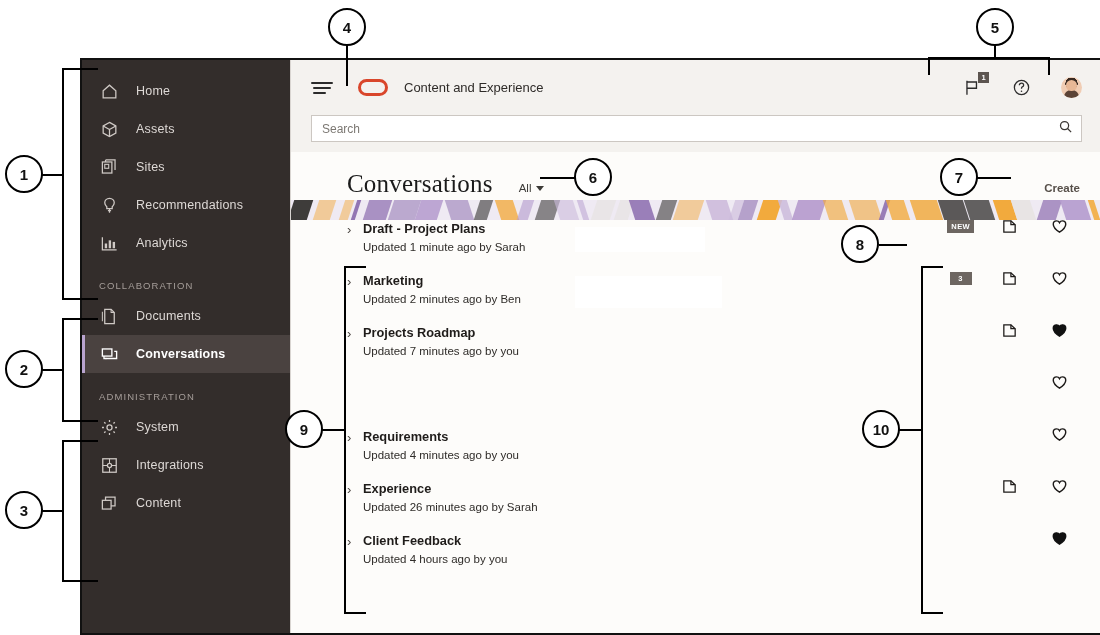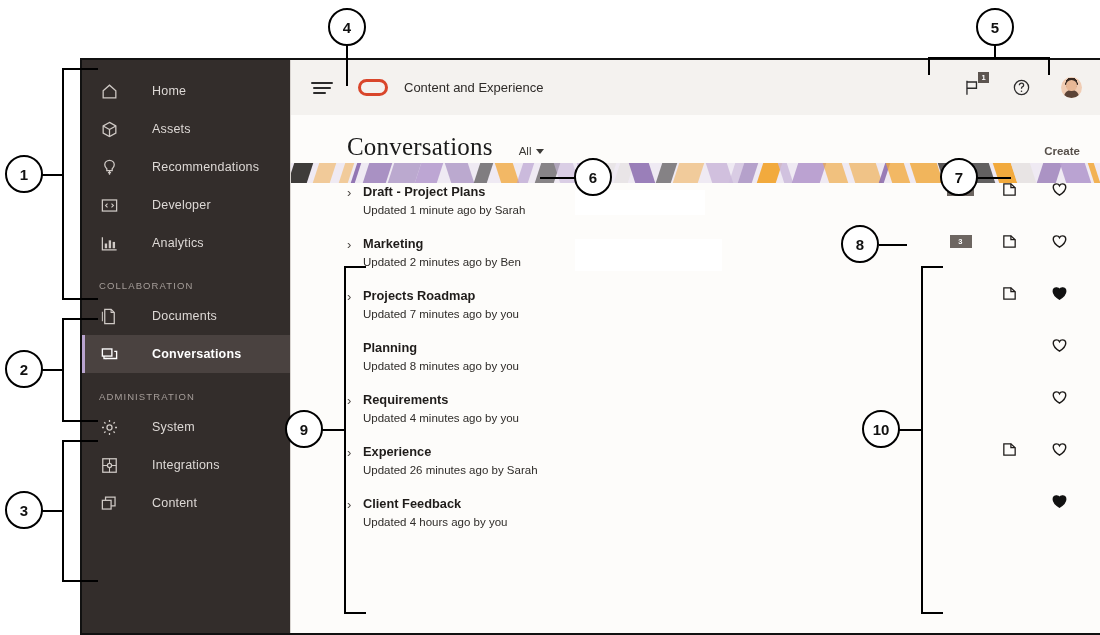--- a/index.html
+++ b/index.html
@@ -31,21 +31,20 @@
     background:#332d2b;
     box-sizing:border-box;
     padding-top:12px;
   }
   .nav-item{
     display:flex; align-items:center;
     height:38px;
     padding-left:16px;
     box-sizing:border-box;
     position:relative;
-    gap:16px;
   }
   .nav-item.active{ background:#4a4240; }
   .nav-item.active:before{
     content:""; position:absolute; left:0; top:0;
     width:3px; height:100%; background:#b9a4cf;
   }
   .nav-icon{
     width:22px;height:22px;
     display:flex;align-items:center;justify-content:center;
     margin-right:16px;
@@ -276,34 +275,35 @@
         <svg width="19" height="19" viewBox="0 0 24 24" fill="none" stroke="#cfc9c5" stroke-width="1.6">
             <path d="M12 3 L20 7.5 L20 16.5 L12 21 L4 16.5 L4 7.5 Z"></path>
             <path d="M12 12 L20 7.5 M12 12 L4 7.5 M12 12 L12 21"></path>
           </svg>
       </span>
       <span class="nav-label">Assets</span>
     </div>
     <div class="nav-item">
       <span class="nav-icon">
         <svg width="19" height="19" viewBox="0 0 24 24" fill="none" stroke="#cfc9c5" stroke-width="1.6">
+            <rect x="3" y="5" width="12" height="14"></rect>
+            <path d="M7 5 L7 2.5 M7 2.5 L19 2.5 L19 15"></path>
+            <rect x="6" y="8" width="5" height="5" stroke-width="1.4"></rect>
+          </svg>
+      </span>
+      <span class="nav-label">Sites</span>
+    </div>
+    <div class="nav-item">
+      <span class="nav-icon">
+        <svg width="19" height="19" viewBox="0 0 24 24" fill="none" stroke="#cfc9c5" stroke-width="1.6">
             <path d="M12 3 C8.4 3 6 5.6 6 8.6 C6 11 7.6 12.4 8.6 13.6 L8.6 16 L15.4 16 L15.4 13.6 C16.4 12.4 18 11 18 8.6 C18 5.6 15.6 3 12 3 Z"></path>
             <path d="M10 18.6 L14 18.6 M12 16 L12 21"></path>
           </svg>
       </span>
       <span class="nav-label">Recommendations</span>
-    </div>
-    <div class="nav-item">
-      <span class="nav-icon">
-        <svg width="19" height="19" viewBox="0 0 24 24" fill="none" stroke="#cfc9c5" stroke-width="1.6">
-            <rect x="3" y="5" width="18" height="14"></rect>
-            <path d="M9.5 9.5 L7 12 L9.5 14.5 M14.5 9.5 L17 12 L14.5 14.5" stroke-width="1.4"></path>
-          </svg>
-      </span>
-      <span class="nav-label">Developer</span>
     </div>
     <div class="nav-item">
       <span class="nav-icon">
         <svg width="19" height="19" viewBox="0 0 24 24" fill="none" stroke="#cfc9c5" stroke-width="1.6">
             <path d="M3 4 L3 20 L21 20" stroke-width="1.6"></path>
             <rect x="6" y="12" width="3" height="6" fill="#cfc9c5" stroke="none"></rect>
             <rect x="11" y="8" width="3" height="10" fill="#cfc9c5" stroke="none"></rect>
             <rect x="16" y="10" width="3" height="8" fill="#cfc9c5" stroke="none"></rect>
           </svg>
       </span>
@@ -389,20 +389,31 @@
               <path d="M9.3 9.2 C9.3 7.5 10.5 6.6 12 6.6 C13.6 6.6 14.7 7.6 14.7 9 C14.7 10.6 13.2 11 12.4 11.9 C12.1 12.3 12 12.8 12 13.6"></path>
               <circle cx="12" cy="16.8" r="1" fill="#2b2b2b" stroke="none"></circle>
             </svg>
         </div>
         <div class="icon-btn">
           <div class="avatar"></div>
         </div>
       </div>
     </div>
 
+    <div class="searchrow">
+      <div class="searchbox">
+        <span class="ph">Search</span>
+        <span class="sicon">
+          <svg width="15" height="15" viewBox="0 0 24 24" fill="none" stroke="#3a3633" stroke-width="2">
+              <circle cx="10.5" cy="10.5" r="6.5"></circle>
+              <path d="M15.3 15.3 L21 21"></path>
+            </svg>
+        </span>
+      </div>
+    </div>
 
     <div class="pagehead">
       <div class="page-title">Conversations</div>
       <div class="filter-chip">
         <span>All</span>
         <span class="caret"></span>
       </div>
       <div class="create-btn">Create</div>
     </div>
 
@@ -512,24 +523,20 @@
             </div>
             <div class="cell">
               <svg width="17" height="17" viewBox="0 0 24 24" fill="#111111" stroke="#111111" stroke-width="2">
                 <path d="M12 20 C12 20 3.2 14.4 3.2 8.8 C3.2 6 5.3 4 7.9 4 C9.8 4 11.3 5.1 12 6.5 C12.7 5.1 14.2 4 16.1 4 C18.7 4 20.8 6 20.8 8.8 C20.8 14.4 12 20 12 20 Z"></path>
               </svg>
             </div>
           </div>
         </div>
         <div class="row">
           <div class="chev"></div>
-          <div class="rowtexts">
-            <div class="rowtitle">Planning</div>
-            <div class="rowsub">Updated 8 minutes ago by you</div>
-          </div>
           <div class="rowright">
             <div class="cell"></div>
             <div class="cell"></div>
             <div class="cell">
               <svg width="17" height="17" viewBox="0 0 24 24" fill="none" stroke="#1d1a18" stroke-width="2">
                 <path d="M12 20 C12 20 3.2 14.4 3.2 8.8 C3.2 6 5.3 4 7.9 4 C9.8 4 11.3 5.1 12 6.5 C12.7 5.1 14.2 4 16.1 4 C18.7 4 20.8 6 20.8 8.8 C20.8 14.4 12 20 12 20 Z"></path>
               </svg>
             </div>
           </div>
         </div>

